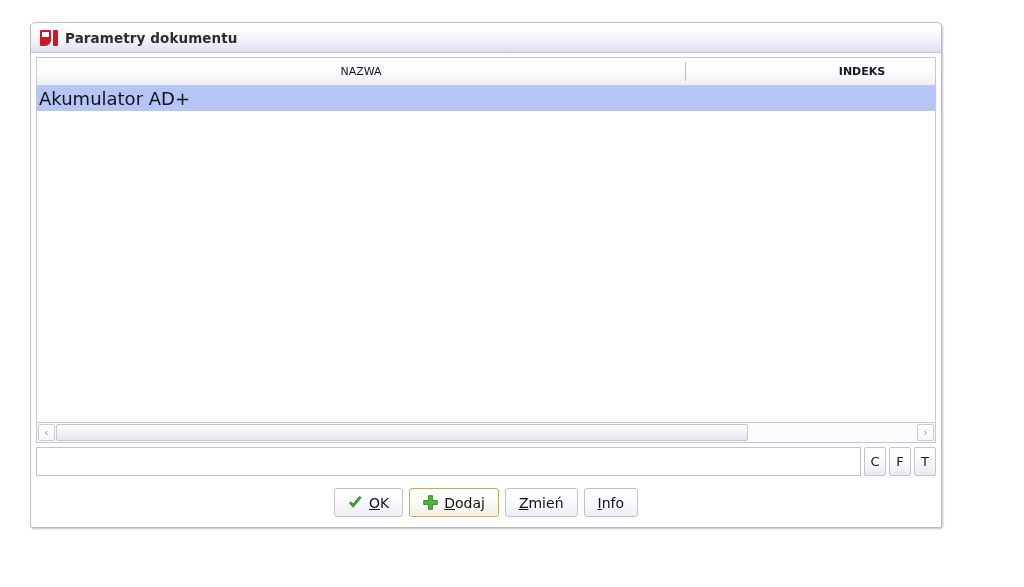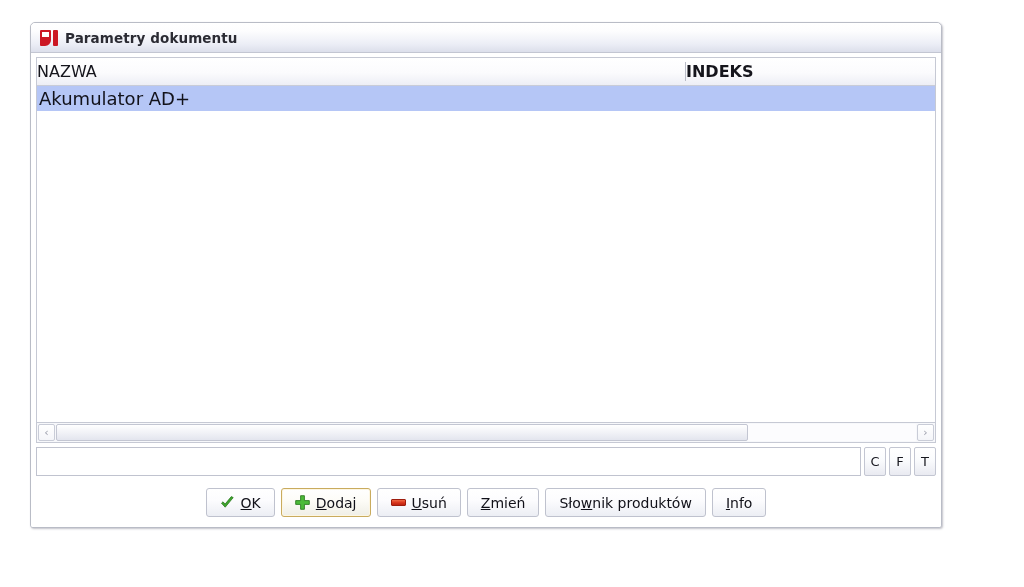--- a/index.html
+++ b/index.html
@@ -103,22 +103,23 @@
     height: 27px;
     background: linear-gradient(to bottom, #ffffff 0%, #fbfbfd 55%, #edeef5 100%);
     border-bottom: 1px solid #c9ccd7;
     position: relative;
   }
   .th {
     position: absolute;
     top: 0;
     height: 27px;
     line-height: 27px;
-    font-size: 16px;
+    font-size: 11px;
     color: #15151c;
+    text-align: center;
     white-space: nowrap;
     overflow: hidden;
   }
   .col-sep {
     position: absolute;
     top: 4px;
     width: 1px;
     height: 19px;
     background: #b9bcc7;
   }
@@ -335,32 +336,25 @@
 
       <div class="btn focused">
         <span class="ico ico-plus">
           <svg width="15" height="15" viewBox="0 0 15 15">
             <path d="M5.6 0.7 H9.4 V5.6 H14.3 V9.4 H9.4 V14.3 H5.6 V9.4 H0.7 V5.6 H5.6 Z" fill="#4cbb38" stroke="#2f7d22" stroke-width="0.9" stroke-linejoin="round"></path>
           </svg>
         </span>
         <span class="lbl"><span></span><u>D</u><span>odaj</span></span>
       </div>
 
-      <div class="btn">
-        <span class="ico ico-minus"></span>
-        <span class="lbl"><span></span><u>U</u><span>suń</span></span>
-      </div>
 
       <div class="btn">
         <span class="lbl"><span></span><u>Z</u><span>mień</span></span>
       </div>
 
-      <div class="btn">
-        <span class="lbl"><span>Sło</span><u>w</u><span>nik produktów</span></span>
-      </div>
 
       <div class="btn">
         <span class="lbl"><span></span><u>I</u><span>nfo</span></span>
       </div>
 
     </div>
   </div>
 </div>
 
 </body></html>

